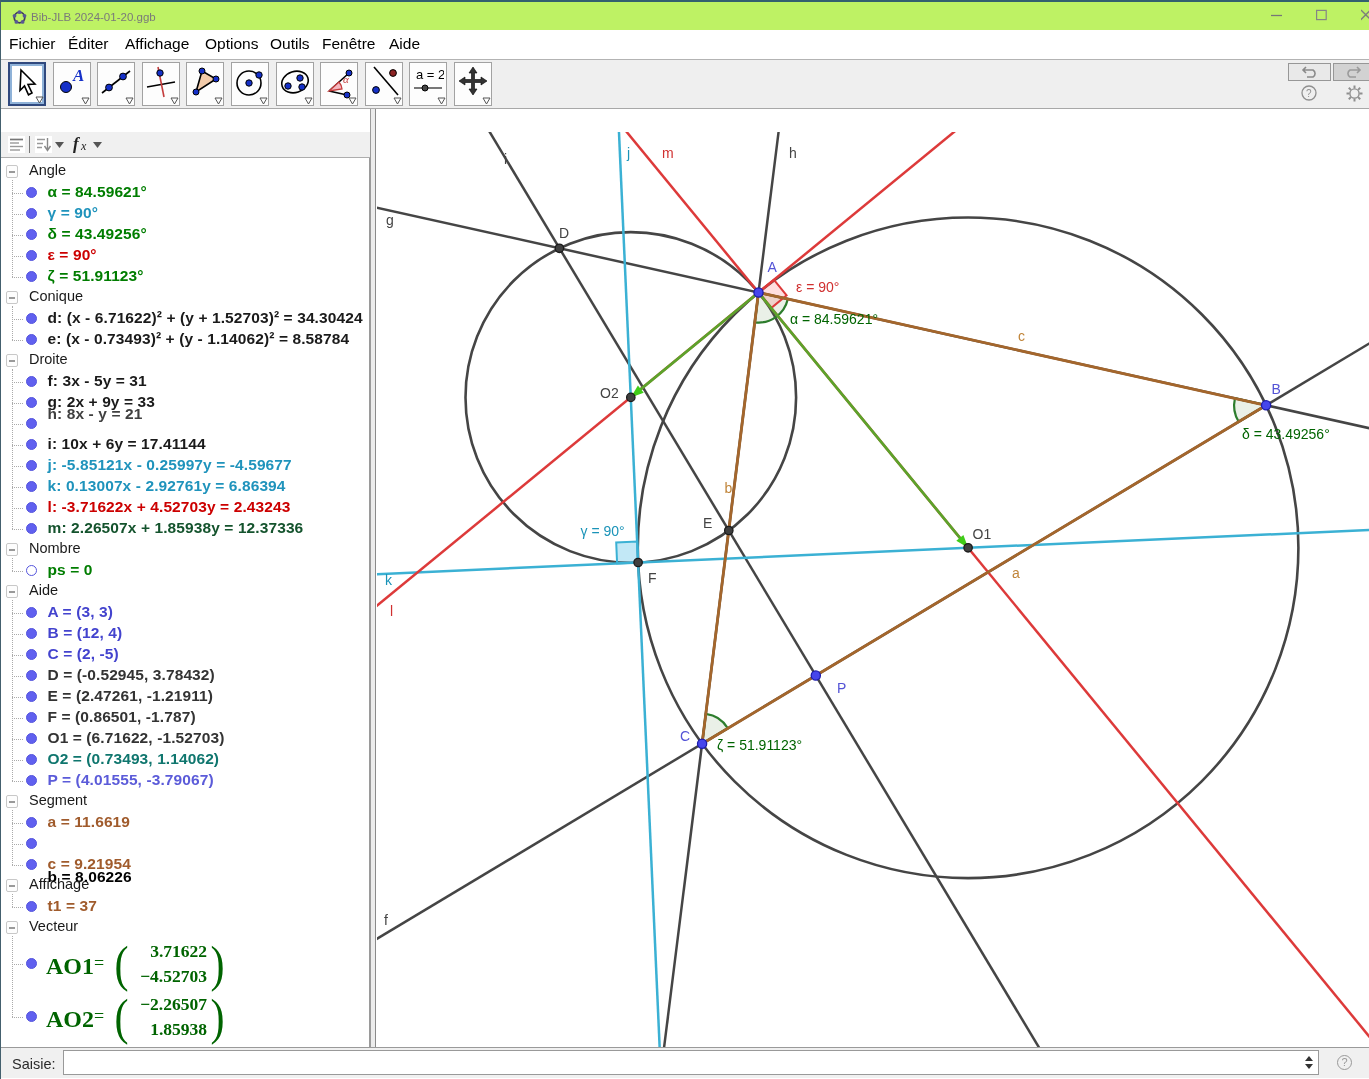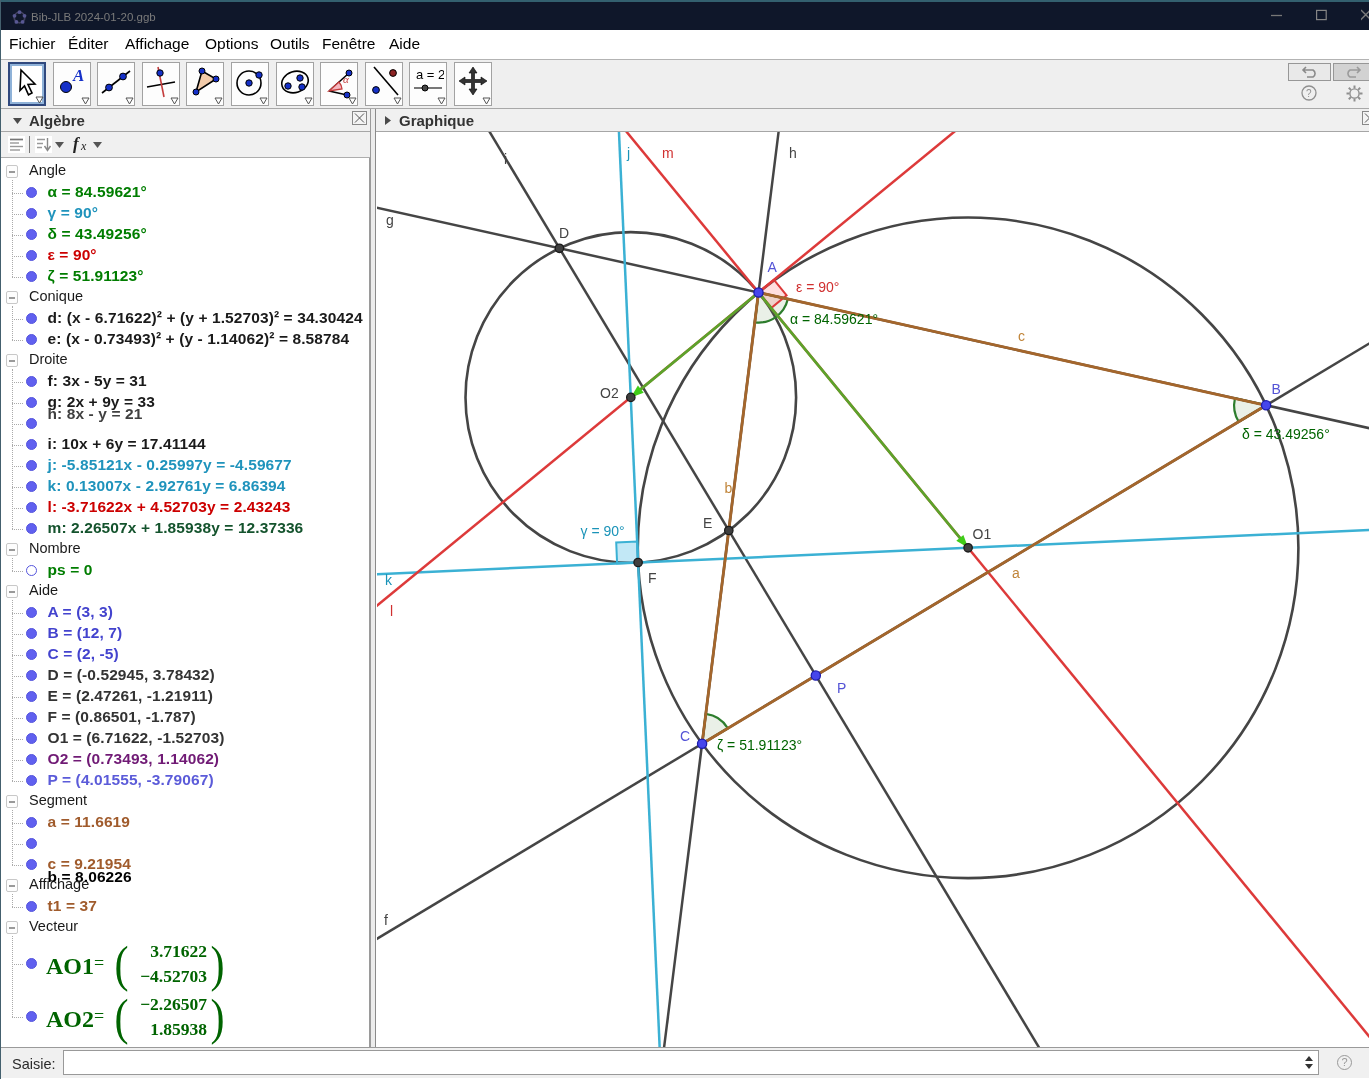--- a/index.html
+++ b/index.html
@@ -1,17 +1,17 @@
 <!DOCTYPE html>
 <html><head><meta charset="utf-8"><style>
 * {margin:0; padding:0; box-sizing:border-box;}
 html,body {width:1369px; height:1079px; overflow:hidden; font-family:"Liberation Sans",sans-serif; background:#fff;}
 #win {position:relative; width:1369px; height:1079px; border-left:1px solid #44606e;}
 #topstrip {position:absolute; left:0; top:0; width:1369px; height:2px; background:#33606f;}
-#titlebar {position:absolute; left:0; top:2px; width:1369px; height:28px; background:#0f172a;}
+#titlebar {position:absolute; left:0; top:2px; width:1369px; height:28px; background:#bef264;}
 #title {position:absolute; left:30px; top:9px; font-size:11.5px; color:#7a7a7a;}
 .winbtn {position:absolute; top:0; width:14px; height:28px; color:#333;}
 #menubar {position:absolute; left:0; top:30px; width:1369px; height:29px; background:#fff;}
 .mi {position:absolute; top:5px; font-size:15.5px; color:#000000;}
 #toolbar {position:absolute; left:0; top:59px; width:1369px; height:50px; background:#efefef; border-top:1px solid #b3b3b3; border-bottom:1px solid #a8a8a8;}
 .tb {position:absolute; top:2px; width:38px; height:44px; background:#fdfdfd; border:1px solid #a2a2a2; text-align:center;}
 .tb svg {display:block; margin:2px auto 0;}
 .tb.sel {border:2px solid #30497e; box-shadow:inset 0 0 0 2px #8fb2d8; background:#fff;}
 .dd {position:absolute !important; right:0px; bottom:0px; margin:0 !important;}
 #undo {position:absolute; left:1287px; top:3px; width:43px; height:18px; background:#e9e9e9; border:1px solid #979797;}
@@ -212,40 +212,20 @@
             <line x1="13.5" y1="8.5" x2="16.5" y2="8.5"></line>
             <line x1="2.8" y1="2.8" x2="4.9" y2="4.9"></line>
             <line x1="12.1" y1="12.1" x2="14.2" y2="14.2"></line>
             <line x1="2.8" y1="14.2" x2="4.9" y2="12.1"></line>
             <line x1="12.1" y1="4.9" x2="14.2" y2="2.8"></line>
           </g>
         </g>
         <circle cx="8.5" cy="8.5" r="2" fill="#f0f0f0"></circle>
       </svg>
 </div>
-<div id="phead">
-  <svg style="position:absolute;left:12px;top:8px" width="10" height="8">
-        <path d="M0,1 L9,1 L4.5,7 Z" fill="#4a4a4a"></path>
-      </svg>
-  <span class="ptitle" style="position:absolute;left:28px;top:3px">Algèbre</span>
-  <div class="xbox" style="left:351px">
-        <svg width="11" height="10">
-          <path d="M1,0.5 L10,9.5 M10,0.5 L1,9.5" stroke="#555" stroke-width="1"></path>
-        </svg>
-      </div>
-  <svg style="position:absolute;left:383px;top:7px" width="8" height="10">
-        <path d="M1,0 L7,4.5 L1,9 Z" fill="#4a4a4a"></path>
-      </svg>
-  <span class="ptitle" style="position:absolute;left:398px;top:3px">Graphique</span>
-  <div class="xbox" style="left:1361px">
-        <svg width="11" height="10">
-          <path d="M1,0.5 L10,9.5 M10,0.5 L1,9.5" stroke="#555" stroke-width="1"></path>
-        </svg>
-      </div>
-</div>
 <div id="vsep"></div>
 <div id="stylebar">
   <svg style="position:absolute;left:7px;top:4px" width="17" height="17">
         <rect x="0" y="0" width="17" height="17" fill="#fff"></rect>
         <line x1="2" y1="3.5" x2="15" y2="3.5" stroke="#777" stroke-width="1.7"></line>
         <line x1="2" y1="7" x2="11" y2="7" stroke="#999" stroke-width="1.4"></line>
         <line x1="2" y1="10.5" x2="15" y2="10.5" stroke="#999" stroke-width="1.4"></line>
         <line x1="2" y1="14" x2="12" y2="14" stroke="#999" stroke-width="1.4"></line>
       </svg>
   <div style="position:absolute;left:28px;top:4px;width:1px;height:17px;background:#777"></div>
@@ -332,39 +312,39 @@
 <div class="item" style="top:402.5px;color:#007D00">ps = 0</div>
 <div class="mbox" style="top:427.0px">
         <div class="mln"></div>
       </div>
 <div class="cat" style="top:423.5px">Aide</div>
 <div class="dotl" style="top:454.5px"></div>
 <div class="blt" style="top:449.0px;background:#6060ef;"></div>
 <div class="item" style="top:444.5px;color:#4343ce">A = (3, 3)</div>
 <div class="dotl" style="top:475.5px"></div>
 <div class="blt" style="top:470.0px;background:#6060ef;"></div>
-<div class="item" style="top:465.5px;color:#4343ce">B = (12, 7)</div>
+<div class="item" style="top:465.5px;color:#4343ce">B = (12, 4)</div>
 <div class="dotl" style="top:496.5px"></div>
 <div class="blt" style="top:491.0px;background:#6060ef;"></div>
 <div class="item" style="top:486.5px;color:#4343ce">C = (2, -5)</div>
 <div class="dotl" style="top:517.5px"></div>
 <div class="blt" style="top:512.0px;background:#6060ef;"></div>
 <div class="item" style="top:507.5px;color:#333333">D = (-0.52945, 3.78432)</div>
 <div class="dotl" style="top:538.5px"></div>
 <div class="blt" style="top:533.0px;background:#6060ef;"></div>
 <div class="item" style="top:528.5px;color:#333333">E = (2.47261, -1.21911)</div>
 <div class="dotl" style="top:559.5px"></div>
 <div class="blt" style="top:554.0px;background:#6060ef;"></div>
 <div class="item" style="top:549.5px;color:#333333">F = (0.86501, -1.787)</div>
 <div class="dotl" style="top:580.5px"></div>
 <div class="blt" style="top:575.0px;background:#6060ef;"></div>
 <div class="item" style="top:570.5px;color:#333333">O1 = (6.71622, -1.52703)</div>
 <div class="dotl" style="top:601.5px"></div>
 <div class="blt" style="top:596.0px;background:#6060ef;"></div>
-<div class="item" style="top:591.5px;color:#701a75">O2 = (0.73493, 1.14062)</div>
+<div class="item" style="top:591.5px;color:#0f766e">O2 = (0.73493, 1.14062)</div>
 <div class="dotl" style="top:622.5px"></div>
 <div class="blt" style="top:617.0px;background:#6060ef;"></div>
 <div class="item" style="top:612.5px;color:#5b5bd9">P = (4.01555, -3.79067)</div>
 <div class="mbox" style="top:637.0px">
         <div class="mln"></div>
       </div>
 <div class="cat" style="top:633.5px">Segment</div>
 <div class="dotl" style="top:664.5px"></div>
 <div class="blt" style="top:659.0px;background:#6060ef;"></div>
 <div class="item" style="top:654.5px;color:#a05b2c">a = 11.6619</div>

